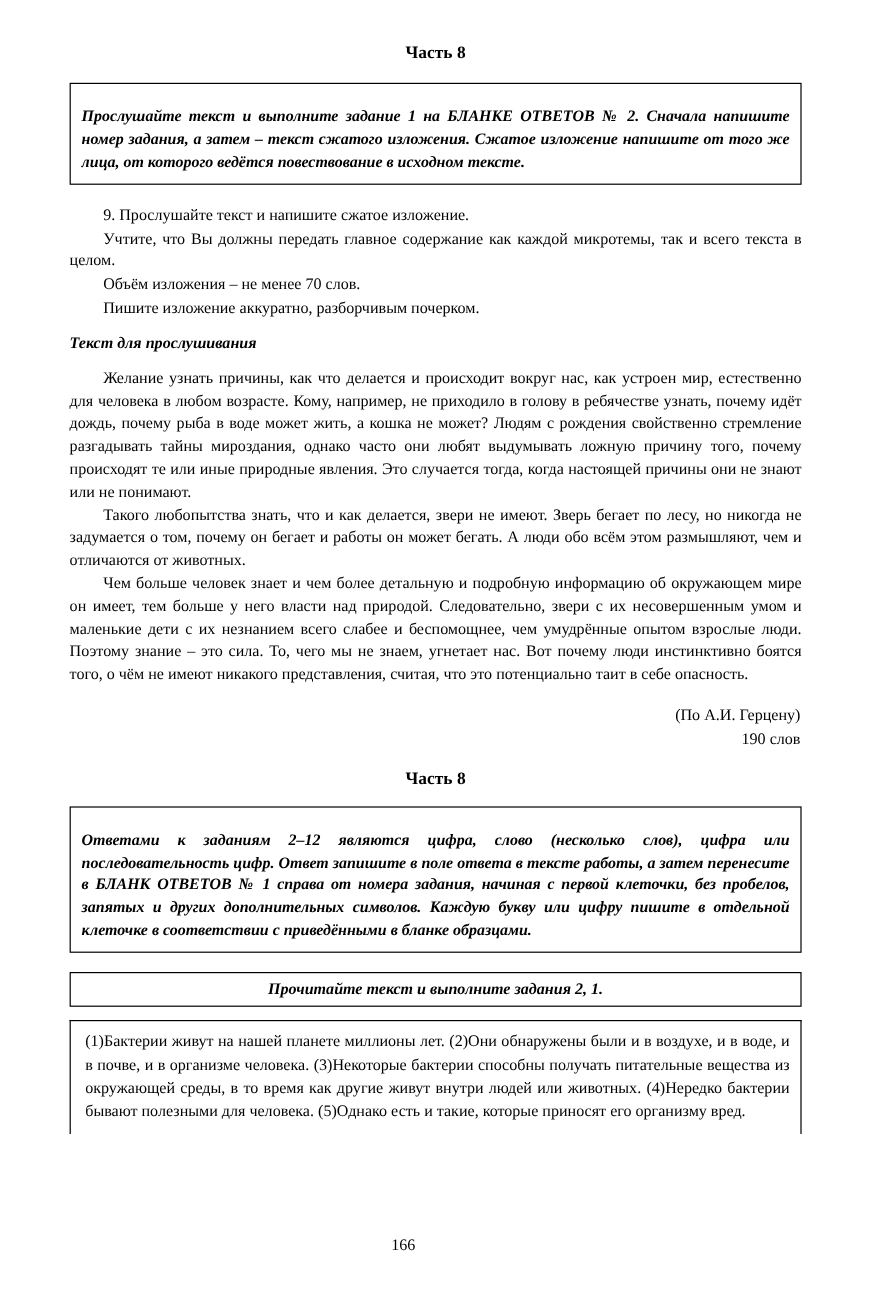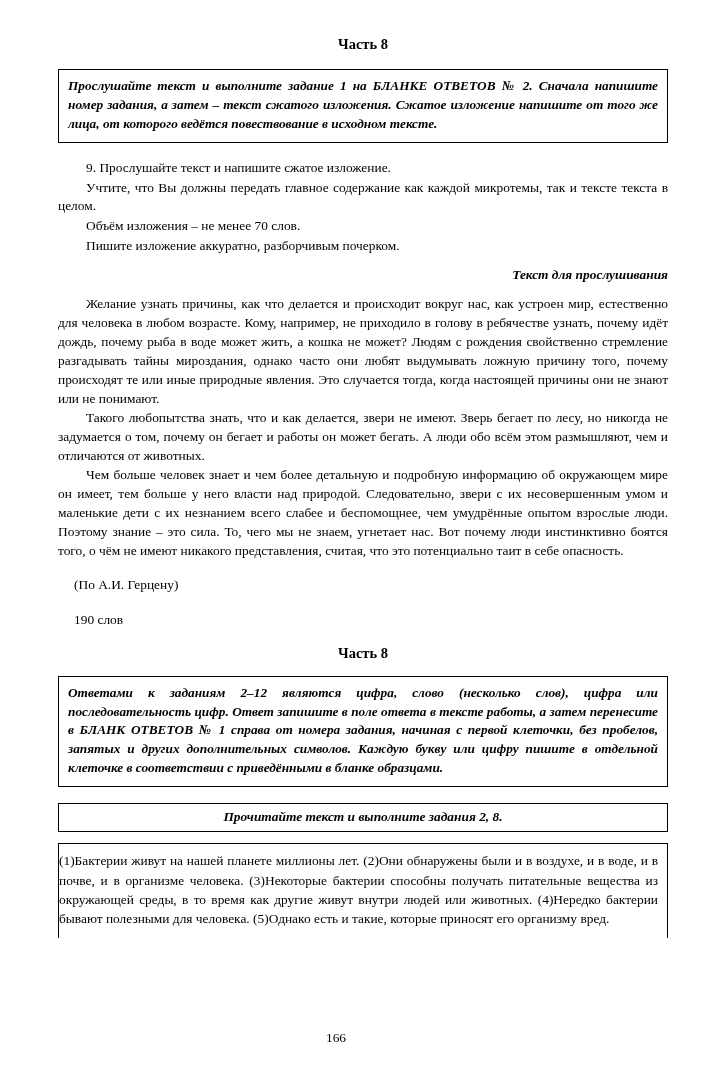--- a/index.html
+++ b/index.html
@@ -37,53 +37,54 @@
     letter-spacing: 0.2px;
   }
   .part-heading {
     text-align: center;
     font-weight: bold;
     font-size: 14.5px;
     margin: 0 0 16px 0;
   }
   .boxed {
     border: 1px solid #000;
-    padding: 7px 9px 8px 9px;
+    padding: 18px 9px 8px 9px;
     font-style: italic;
     font-weight: bold;
     font-size: 13.3px;
     line-height: 1.42;
     text-align: justify;
     margin-bottom: 16px;
   }
   .para {
     font-size: 13.4px;
     line-height: 1.41;
     text-align: justify;
     margin: 0 0 1px 0;
     text-indent: 28px;
   }
   .center-italic {
-    text-align: right;
+    text-align: left;
     font-style: italic;
     font-weight: bold;
     font-size: 13.4px;
     margin: 11px 0 12px 0;
   }
   .text-body p {
     font-size: 13.4px;
     line-height: 1.415;
     text-align: justify;
     margin: 0;
     text-indent: 28px;
   }
   .right-line {
+    text-align: right;
     font-size: 13.4px;
     line-height: 1.42;
-    margin: 16px;
+    margin: 1px;
   }
   .author-note {
     font-size: 13.4px;
     line-height: 1.42;
     text-align: justify;
     text-indent: 28px;
     margin: 0;
   }
   .author-note b {
     font-style: italic;
@@ -93,21 +94,21 @@
     padding: 5px 9px 6px 9px;
     text-align: center;
     font-style: italic;
     font-weight: bold;
     font-size: 13.4px;
     margin-bottom: 11px;
   }
   .passage {
     border: 1px solid #000;
     border-bottom: none;
-    padding: 7px 9px 9px 0;
+    padding: 7px 9px 9px 12px;
     font-size: 13.4px;
     line-height: 1.45;
     text-align: justify;
   }
   .page-number {
     position: absolute;
     left: 0;
     top: 1030px;
     width: 672px;
     text-align: center;
@@ -121,40 +122,40 @@
 
 <div class="page">
   <div class="content">
 
 
     <div class="part-heading">Часть 8</div>
 
     <div class="boxed">Прослушайте текст и выполните задание 1 на БЛАНКЕ ОТВЕТОВ № 2. Сначала напишите номер задания, а затем – текст сжатого изложения. Сжатое изложение напишите от того же лица, от которого ведётся повествование в исходном тексте.</div>
 
     <div class="para">9. Прослушайте текст и напишите сжатое изложение.</div>
-    <div class="para">Учтите, что Вы должны передать главное содержание как каждой микротемы, так и тексте текста в целом.</div>
+    <div class="para">Учтите, что Вы должны передать главное содержание как каждой микротемы, так и всего текста в целом.</div>
     <div class="para">Объём изложения – не менее 70 слов.</div>
     <div class="para">Пишите изложение аккуратно, разборчивым почерком.</div>
 
     <div class="center-italic">Текст для прослушивания</div>
 
     <div class="text-body">
       <p>Желание узнать причины, как что делается и происходит вокруг нас, как устроен мир, естественно для человека в любом возрасте. Кому, например, не приходило в голову в ребячестве узнать, почему идёт дождь, почему рыба в воде может жить, а кошка не может? Людям с рождения свойственно стремление разгадывать тайны мироздания, однако часто они любят выдумывать ложную причину того, почему происходят те или иные природные явления. Это случается тогда, когда настоящей причины они не знают или не понимают.</p>
       <p>Такого любопытства знать, что и как делается, звери не имеют. Зверь бегает по лесу, но никогда не задумается о том, почему он бегает и работы он может бегать. А люди обо всём этом размышляют, чем и отличаются от животных.</p>
       <p>Чем больше человек знает и чем более детальную и подробную информацию об окружающем мире он имеет, тем больше у него власти над природой. Следовательно, звери с их несовершенным умом и маленькие дети с их незнанием всего слабее и беспомощнее, чем умудрённые опытом взрослые люди. Поэтому знание – это сила. То, чего мы не знаем, угнетает нас. Вот почему люди инстинктивно боятся того, о чём не имеют никакого представления, считая, что это потенциально таит в себе опасность.</p>
     </div>
 
     <div class="right-line sp-top-1">(По А.И. Герцену)</div>
     <div class="right-line">190 слов</div>
 
 
     <div class="part-heading sp-top-2" style="margin-bottom:14px;">Часть 8</div>
 
     <div class="boxed">Ответами к заданиям 2–12 являются цифра, слово (несколько слов), цифра или последовательность цифр. Ответ запишите в поле ответа в тексте работы, а затем перенесите в БЛАНК ОТВЕТОВ № 1 справа от номера задания, начиная с первой клеточки, без пробелов, запятых и других дополнительных символов. Каждую букву или цифру пишите в отдельной клеточке в соответствии с приведёнными в бланке образцами.</div>
 
-    <div class="boxed-small">Прочитайте текст и выполните задания 2, 8.</div>
+    <div class="boxed-small">Прочитайте текст и выполните задания 2, 1.</div>
 
     <div class="passage">(1)Бактерии живут на нашей планете миллионы лет. (2)Они обнаружены были и в воздухе, и в воде, и в почве, и в организме человека. (3)Некоторые бактерии способны получать питательные вещества из окружающей среды, в то время как другие живут внутри людей или животных. (4)Нередко бактерии бывают полезными для человека. (5)Однако есть и такие, которые приносят его организму вред.</div>
 
   </div>
 
   <div class="page-number">166</div>
 </div>
 
 </body></html>

